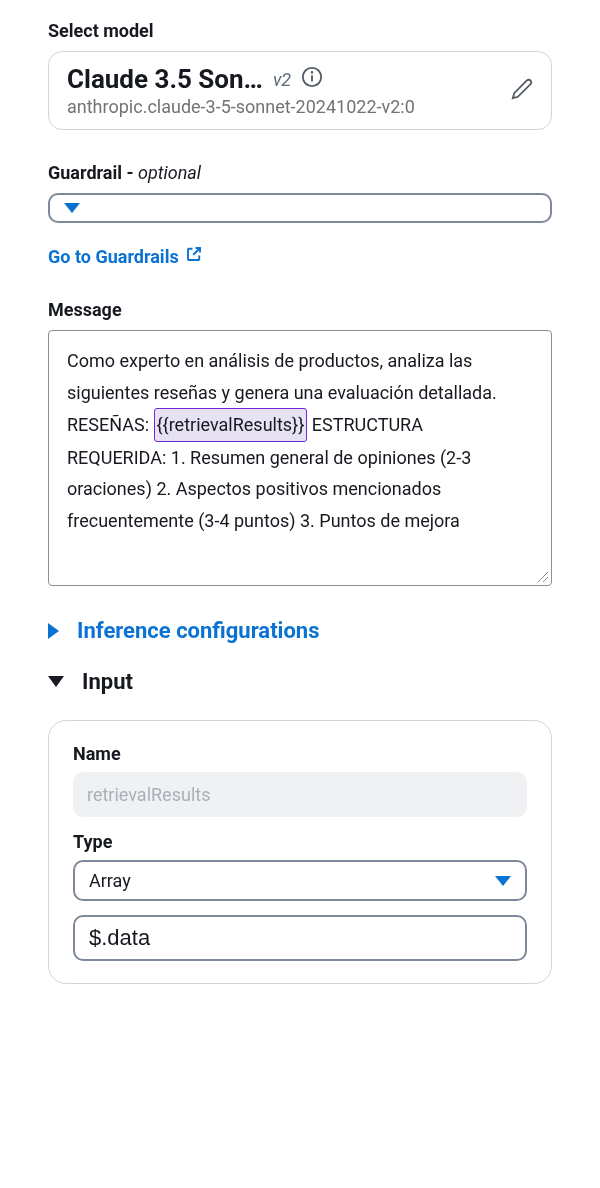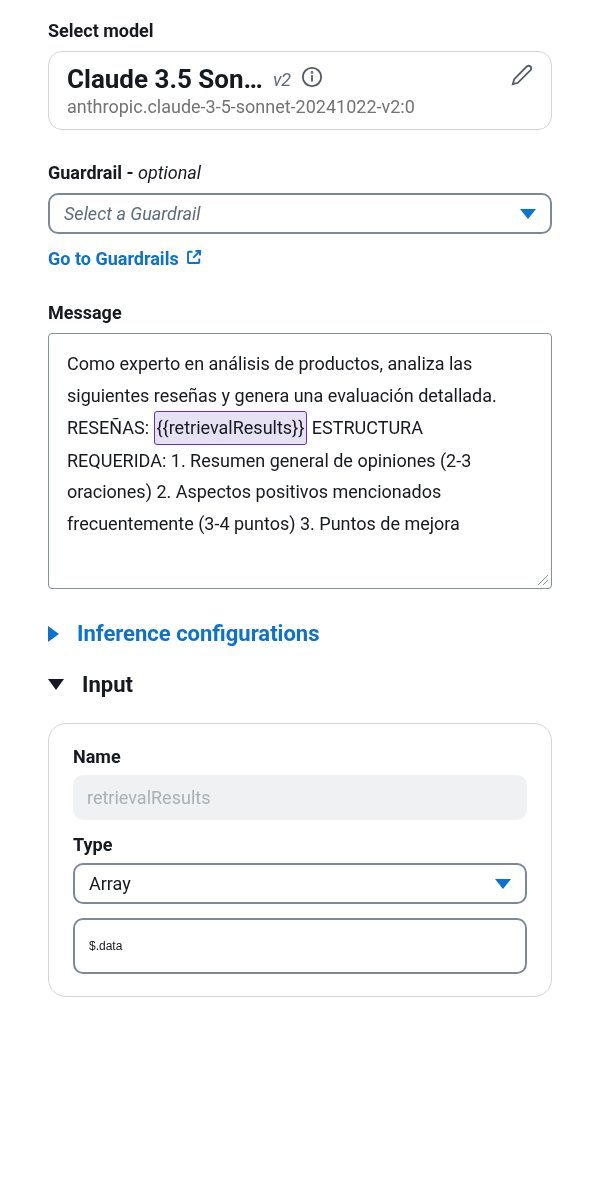--- a/index.html
+++ b/index.html
@@ -24,20 +24,21 @@
       font-style: italic;
       font-weight: 400;
     }
     .model-card {
       border: 1px solid #d1d5db;
       border-radius: 14px;
       padding: 12px 18px;
       margin-bottom: 32px;
       position: relative;
       display: flex;
+      align-items: center;
       gap: 20px;
     }
     .model-card-content {
       flex: 1;
       min-width: 0;
     }
     .model-title-row {
       display: flex;
       align-items: center;
       gap: 10px;
@@ -97,23 +98,23 @@
       border-right: 8px solid transparent;
       border-top: 10px solid #0972d3;
     }
     .link {
       color: #0972d3;
       font-size: 18px;
       font-weight: 700;
       text-decoration: none;
       cursor: pointer;
       display: inline-flex;
-      align-items: flex-start;
+      align-items: center;
       gap: 6px;
-      margin-top: 14px;
+      margin-top: 22px;
       margin-bottom: 32px;
     }
     .external-icon {
       display: inline-block;
     }
     .message-box {
       border: 1px solid #879196;
       border-radius: 4px;
       position: relative;
       padding: 0;
@@ -199,22 +200,22 @@
       background: #eff1f3;
       border-radius: 10px;
       padding: 12px 14px;
       font-size: 18px;
       color: #a8b0b9;
       margin-bottom: 14px;
     }
     .text-input {
       border: 2px solid #7d8998;
       border-radius: 10px;
-      padding: 19px 14px;
-      font-size: 12px;
+      padding: 8px 14px;
+      font-size: 22px;
       color: #16191f;
       background: #fff;
       width: 100%;
     }
     .mb14 { margin-bottom: 14px; }
   </style>
 </head>
 <body>
 
 
@@ -243,21 +244,20 @@
     </svg>
   </span>
 </div>
 
 
 <div class="section-label">
   <span>Guardrail - </span><span class="optional">optional</span>
 </div>
 
 <div class="dropdown">
-  <span class="dropdown-placeholder">Select a Guardrail</span>
   <span class="caret-down"></span>
 </div>
 
 <a class="link">
   <span>Go to Guardrails</span>
   <span class="external-icon">
     <svg width="18" height="18" viewBox="0 0 24 24" fill="none" stroke="#0972d3" stroke-width="2.5">
       <path d="M14 4h6v6"></path>
       <path d="M20 4l-9 9"></path>
       <path d="M19 14v5a1 1 0 0 1-1 1H5a1 1 0 0 1-1-1V6a1 1 0 0 1 1-1h5"></path>

